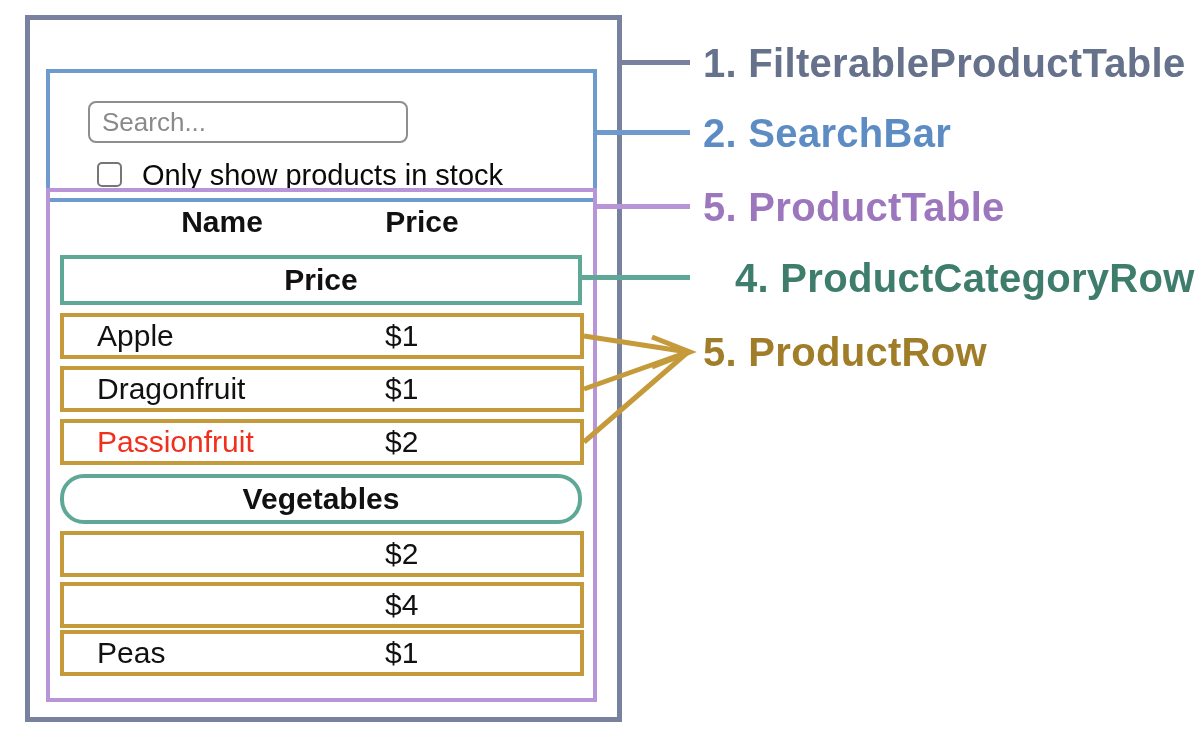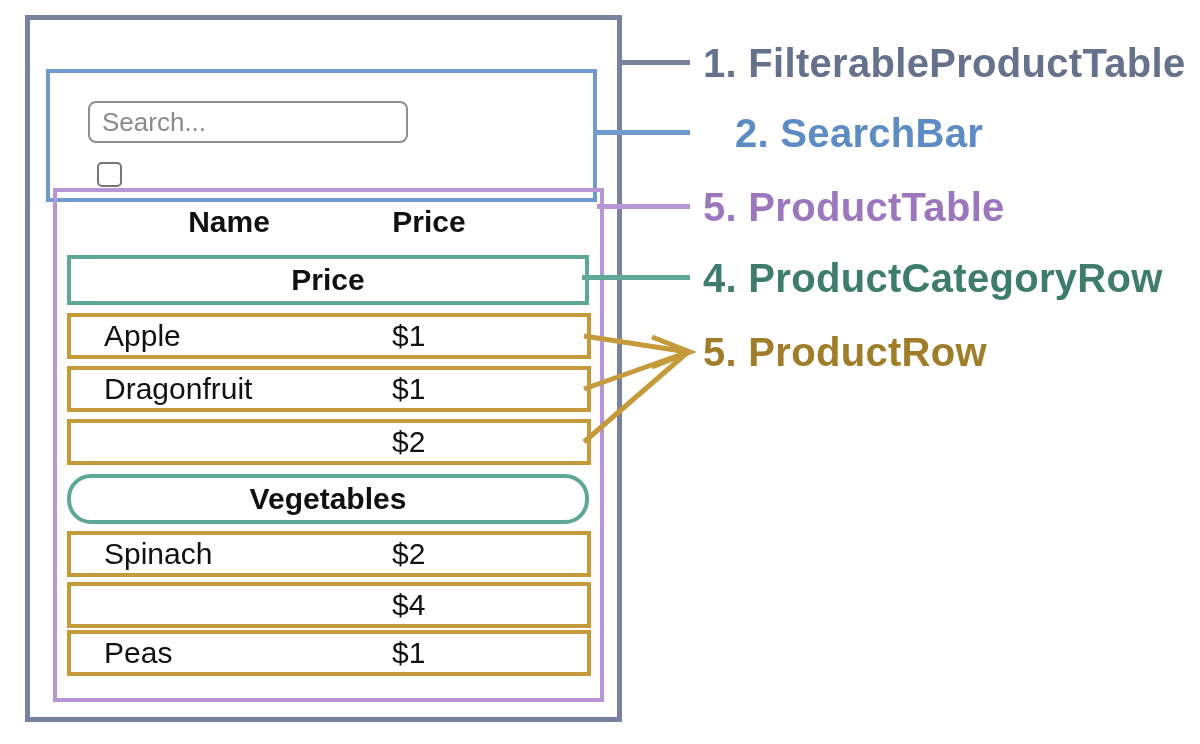--- a/index.html
+++ b/index.html
@@ -14,21 +14,21 @@
   .stage{
     position:relative; width:1200px; height:744px; background:#ffffff;
     font-family:"Liberation Sans", sans-serif; overflow:hidden; color:var(--ink);
   }
   .stage *{box-sizing:border-box;}
   .abs{position:absolute;}
 
   
   .box-outer{left:25px; top:15px; width:597px; height:707px; border:5px solid var(--slate); background:#fff;}
   .box-search{left:16px; top:18px; width:551px; height:133px; border:4px solid var(--blue);margin-top:31px;}
-  .box-table{left:16px; top:168px; width:551px; height:514px; border:4px solid var(--purple);margin-left:7px;}
+  .box-table{left:16px; top:168px; width:551px; height:514px; border:4px solid var(--purple);}
 
   
   .search-input{
     position:absolute; left:38px; top:28px; width:320px; height:42px;
     border:2px solid #8e8e8e; border-radius:8px; padding:0 12px;
     font-family:"Liberation Sans", sans-serif; font-size:26px; color:#444; outline:none; background:#fff;
   }
   .search-input::placeholder{color:#8a8a8a; opacity:1;}
   .stock-check{
     position:absolute; left:47px; top:89px; width:25px; height:25px;
@@ -72,41 +72,42 @@
 </head>
 <body>
 
 <div class="stage">
 
   <div class="abs box-outer">
 
     <div class="abs box-search">
       <input class="search-input" type="text" placeholder="Search..." style="">
       <input class="stock-check" type="checkbox" style="">
+      <div class="stock-label">Only show products in stock</div>
     </div>
 
     <div class="abs box-table">
       <div class="th th-name">Name</div>
       <div class="th th-price">Price</div>
       <div>
           <div class="category-row" style="top: 63px;">Price</div>
           <div class="product-row" style="top: 121px; text-align: right;">
             <span class="p-name">Apple</span>
             <span class="p-price">$1</span>
           </div>
           <div class="product-row" style="top: 174px;">
             <span class="p-name">Dragonfruit</span>
             <span class="p-price">$1</span>
           </div>
           <div class="product-row" style="top: 227px;">
+            <span class="p-name oos">Passionfruit</span>
             <span class="p-price">$2</span>
           </div>
           <div class="category-row" style="top: 282px; border-radius: 24px;">Vegetables</div>
           <div class="product-row" style="top: 339px;">
-            <span class="p-name">Spinach</span>
             <span class="p-price">$2</span>
           </div>
           <div class="product-row" style="top: 390px;">
             <span class="p-price">$4</span>
           </div>
           <div class="product-row" style="top: 438px;">
             <span class="p-name">Peas</span>
             <span class="p-price">$1</span>
           </div>
         </div>
@@ -120,18 +121,18 @@
 
   <svg class="abs gold-svg" viewBox="0 0 1200 744" xmlns="http://www.w3.org/2000/svg">
     <line x1="584" y1="336" x2="688" y2="352"></line>
     <line x1="584" y1="389" x2="688" y2="352"></line>
     <line x1="584" y1="442" x2="688" y2="352"></line>
     <polyline points="652,337 690,352 652,367"></polyline>
   </svg>
 
   <div>
       <div class="component-label" style="top: 45px; color: rgb(102, 113, 139);">1. FilterableProductTable</div>
-      <div class="component-label" style="top: 115px; color: rgb(93, 140, 196); margin-left: 32px;">2. SearchBar</div>
+      <div class="component-label" style="top: 115px; color: rgb(93, 140, 196);">2. SearchBar</div>
       <div class="component-label" style="top: 189px; color: rgb(156, 119, 189);">5. ProductTable</div>
-      <div class="component-label" style="top: 260px; color: rgb(62, 125, 108);">4. ProductCategoryRow</div>
+      <div class="component-label" style="top: 260px; color: rgb(62, 125, 108); margin-left: 32px;">4. ProductCategoryRow</div>
       <div class="component-label" style="top: 334px; color: rgb(160, 125, 40);">5. ProductRow</div>
     </div>
 </div>
 
 </body></html>

